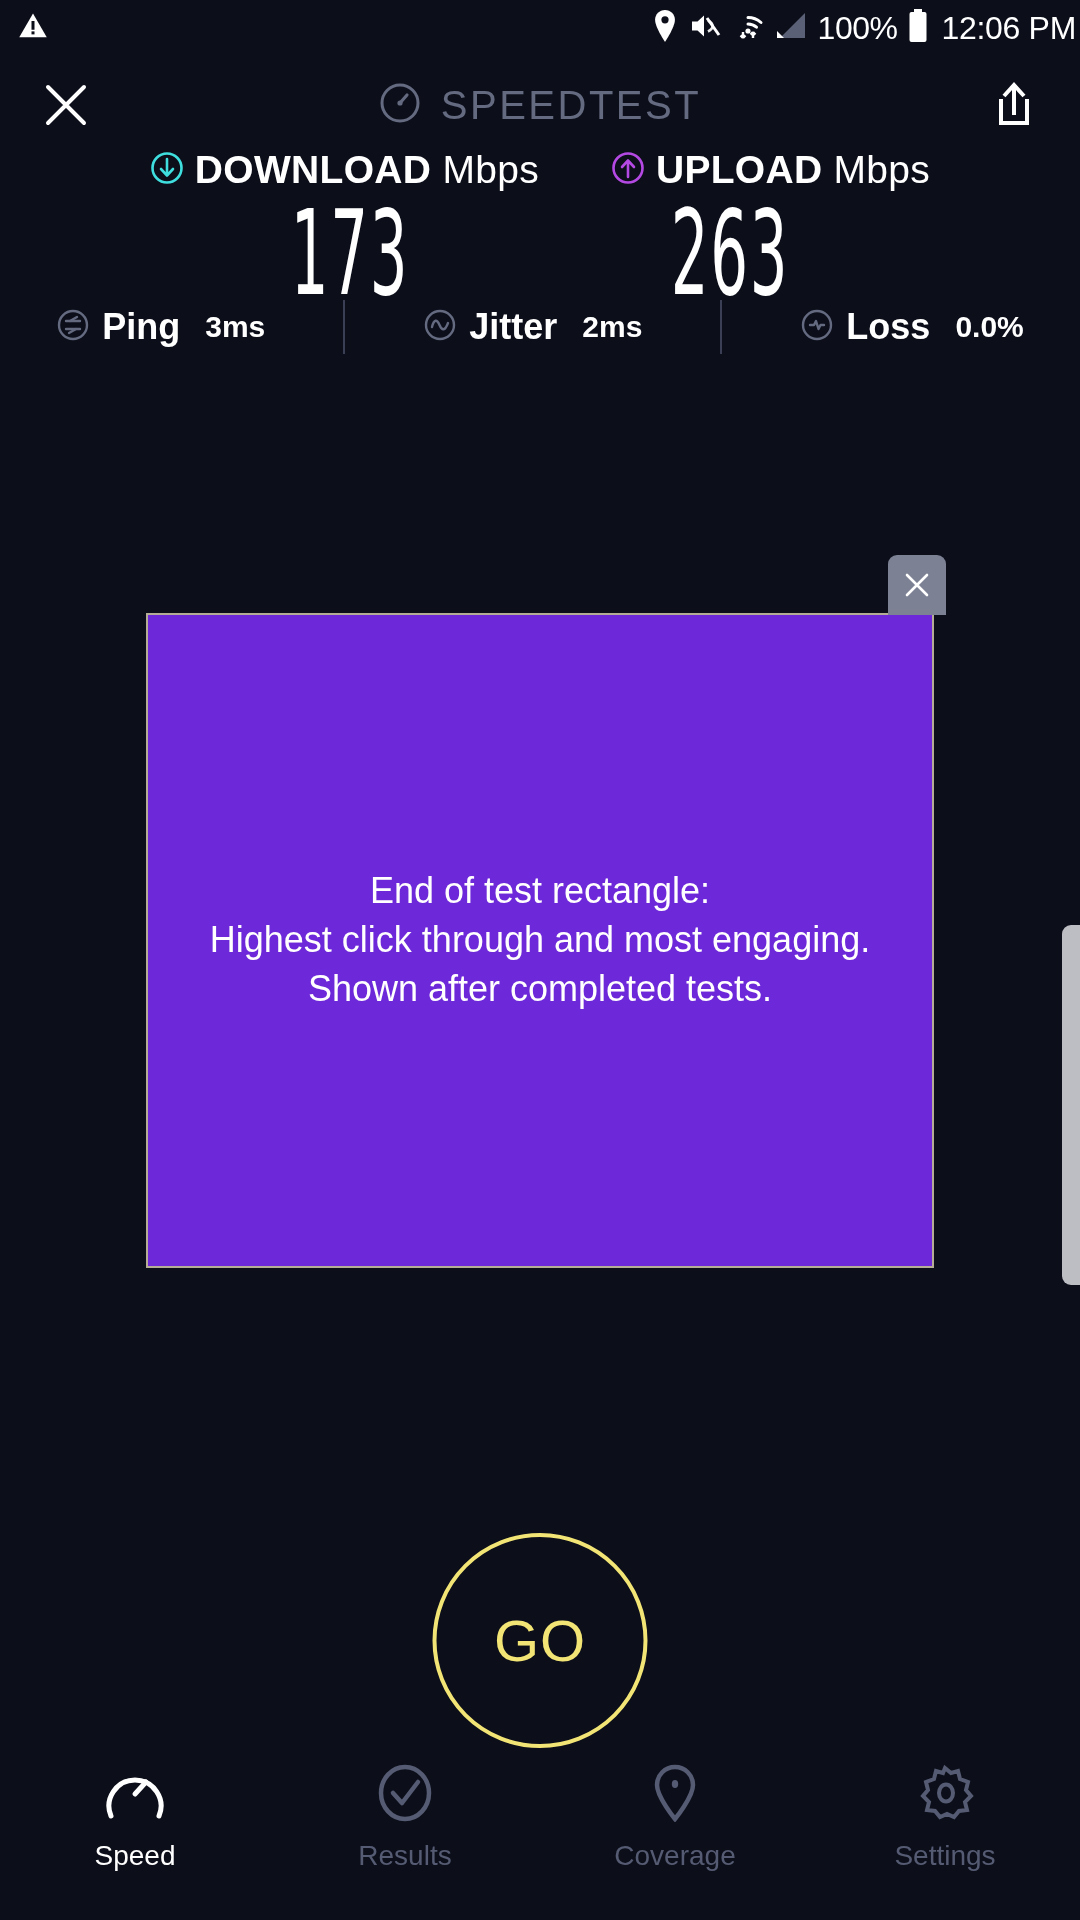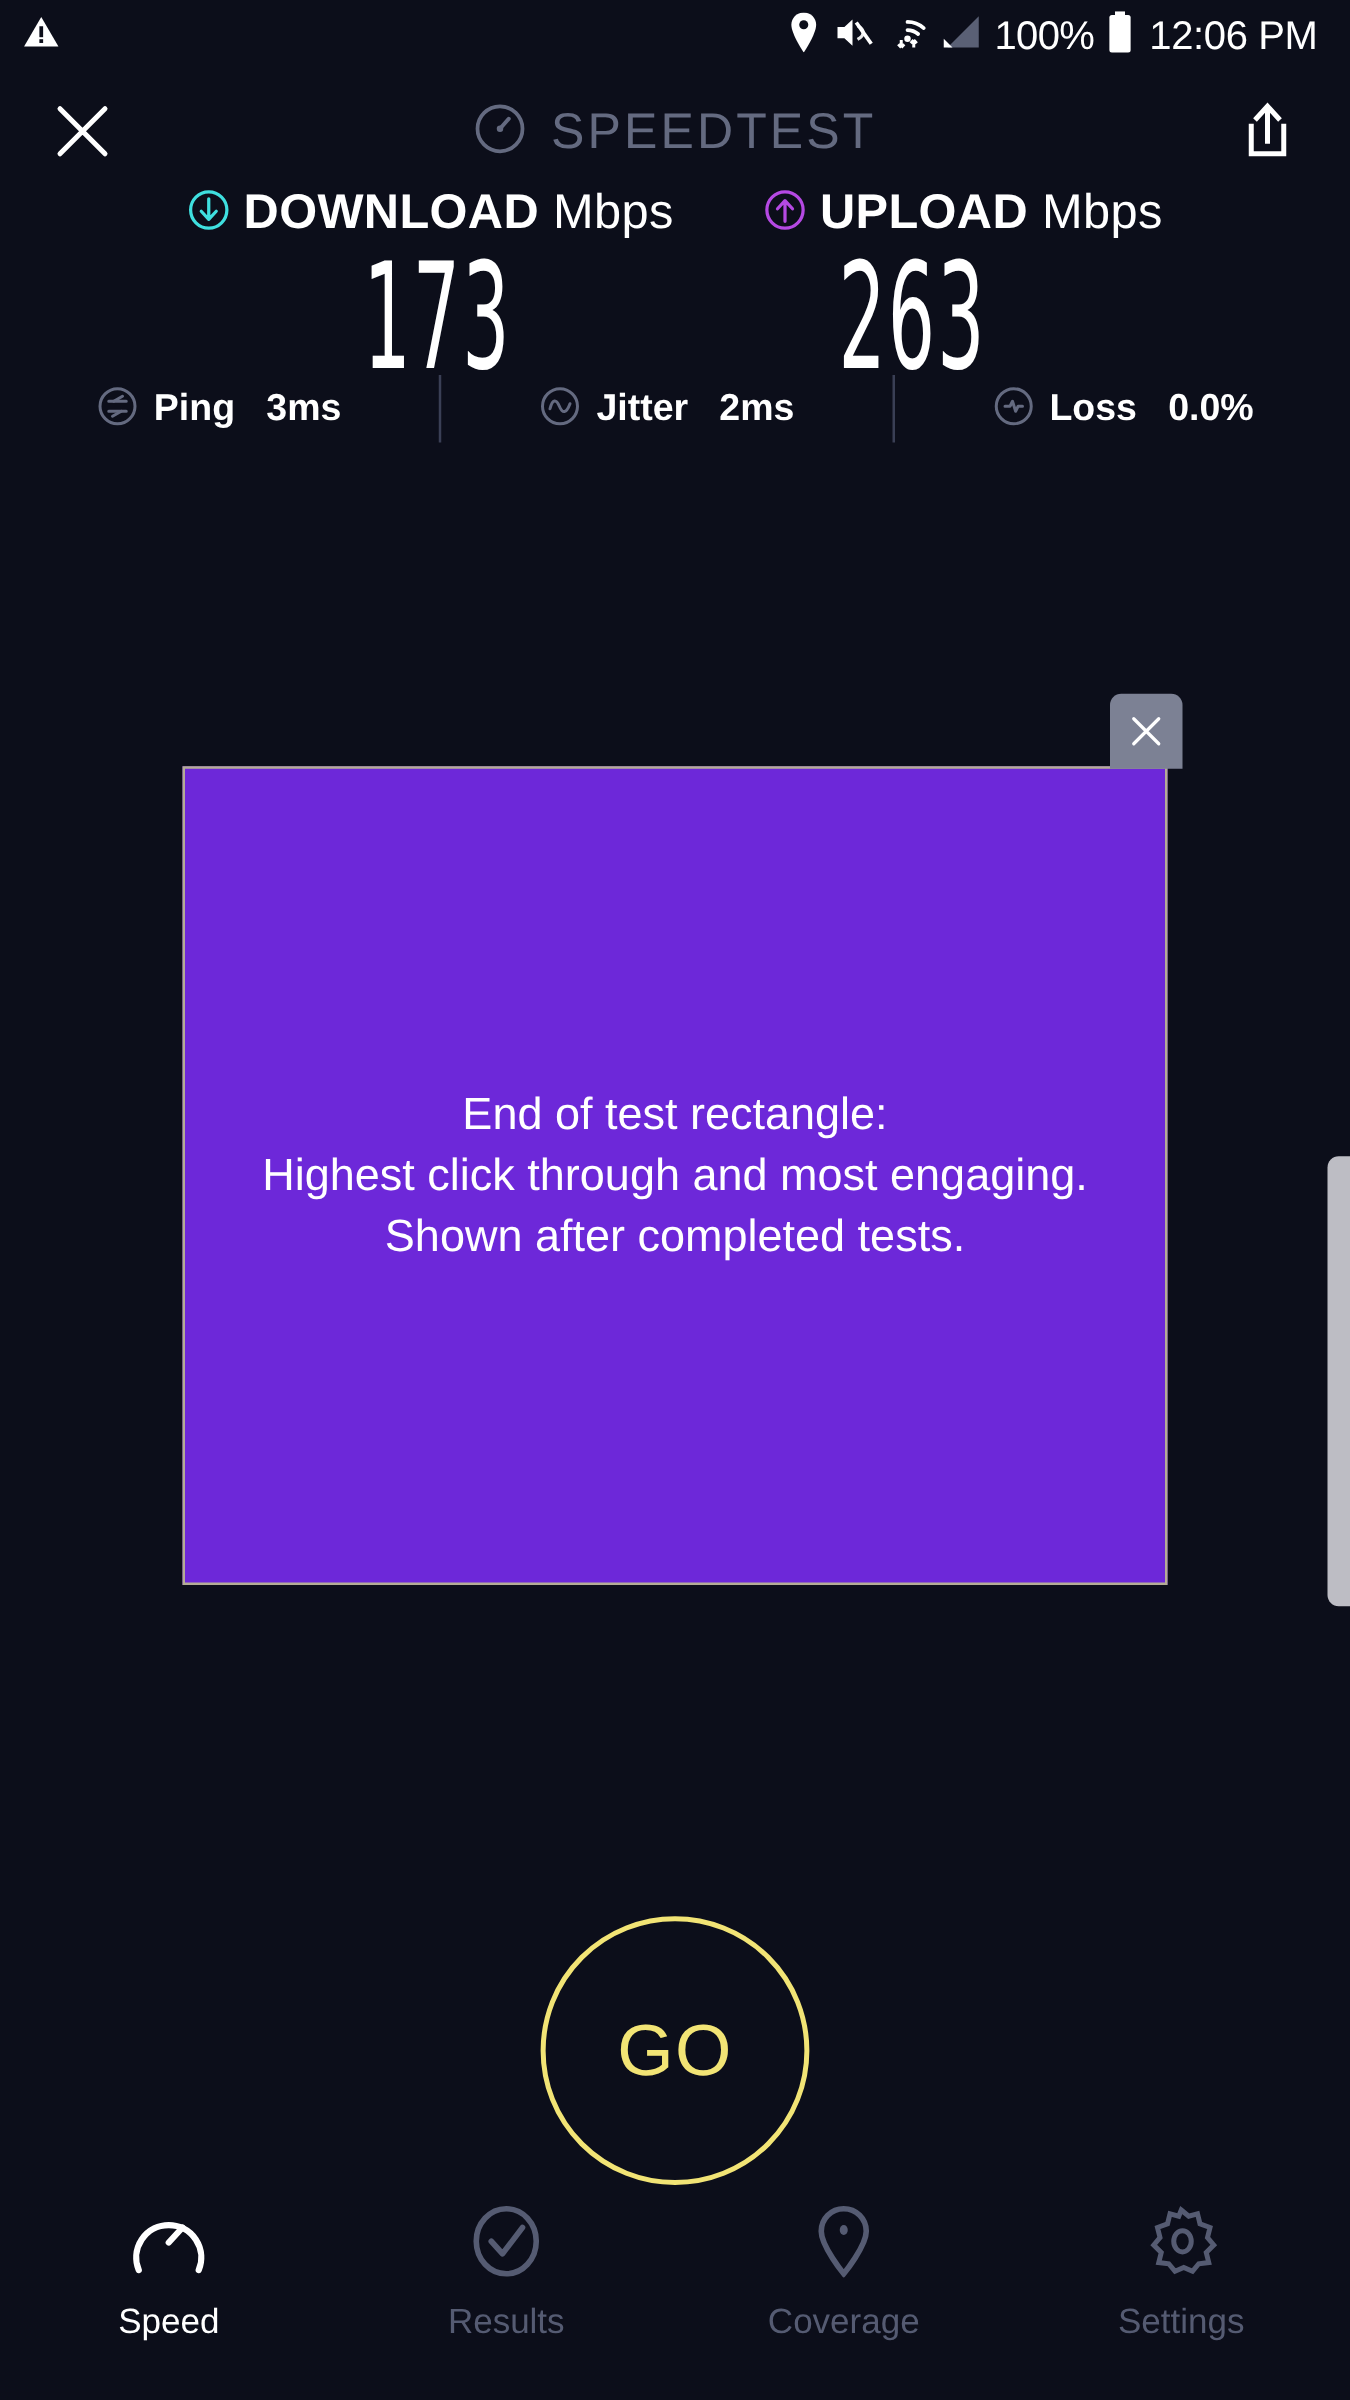--- a/index.html
+++ b/index.html
@@ -9,21 +9,21 @@
     font-family:"Liberation Sans", sans-serif;
     color:#ffffff;
     overflow:hidden;
     position:relative;
   }
 
   
   #status-bar{
     position:absolute; top:0; left:0; width:1080px; height:56px;
     display:flex; align-items:center; justify-content:space-between;
-    padding:0 26px 0 18px;
+    padding:0 4px 0 18px;
   }
   #status-left{ display:flex; align-items:center; gap:10px; }
   #status-right{ display:flex; align-items:center; gap:11px; }
   .sb-icon{ display:block; }
   #status-battery-pct{
     font-size:32px; font-weight:400; letter-spacing:-0.5px;
     color:#ffffff; line-height:1;
   }
   #status-time{
     font-size:32px; font-weight:400; letter-spacing:-0.3px;
@@ -87,21 +87,21 @@
 
   
   #metrics-row{
     position:absolute; top:300px; left:0; width:1080px;
     display:flex; align-items:center; justify-content:center;
   }
   .metric{
     display:flex; align-items:center; gap:12px;
     padding:0 30px;
   }
-  .metric-name{ font-size:30px; font-weight:700; color:#ffffff; }
+  .metric-name{ font-size:36px; font-weight:700; color:#ffffff; }
   .metric-value{ font-size:30px; font-weight:700; color:#ffffff; margin-left:13px; }
   .metric-sep{
     width:2px; height:54px; background:#3a3f55;
   }
   #metric-gap-1{ width:48px; }
   #metric-gap-2{ width:48px; }
 
   
   #ad-container{
     position:absolute; left:146px; top:613px;

